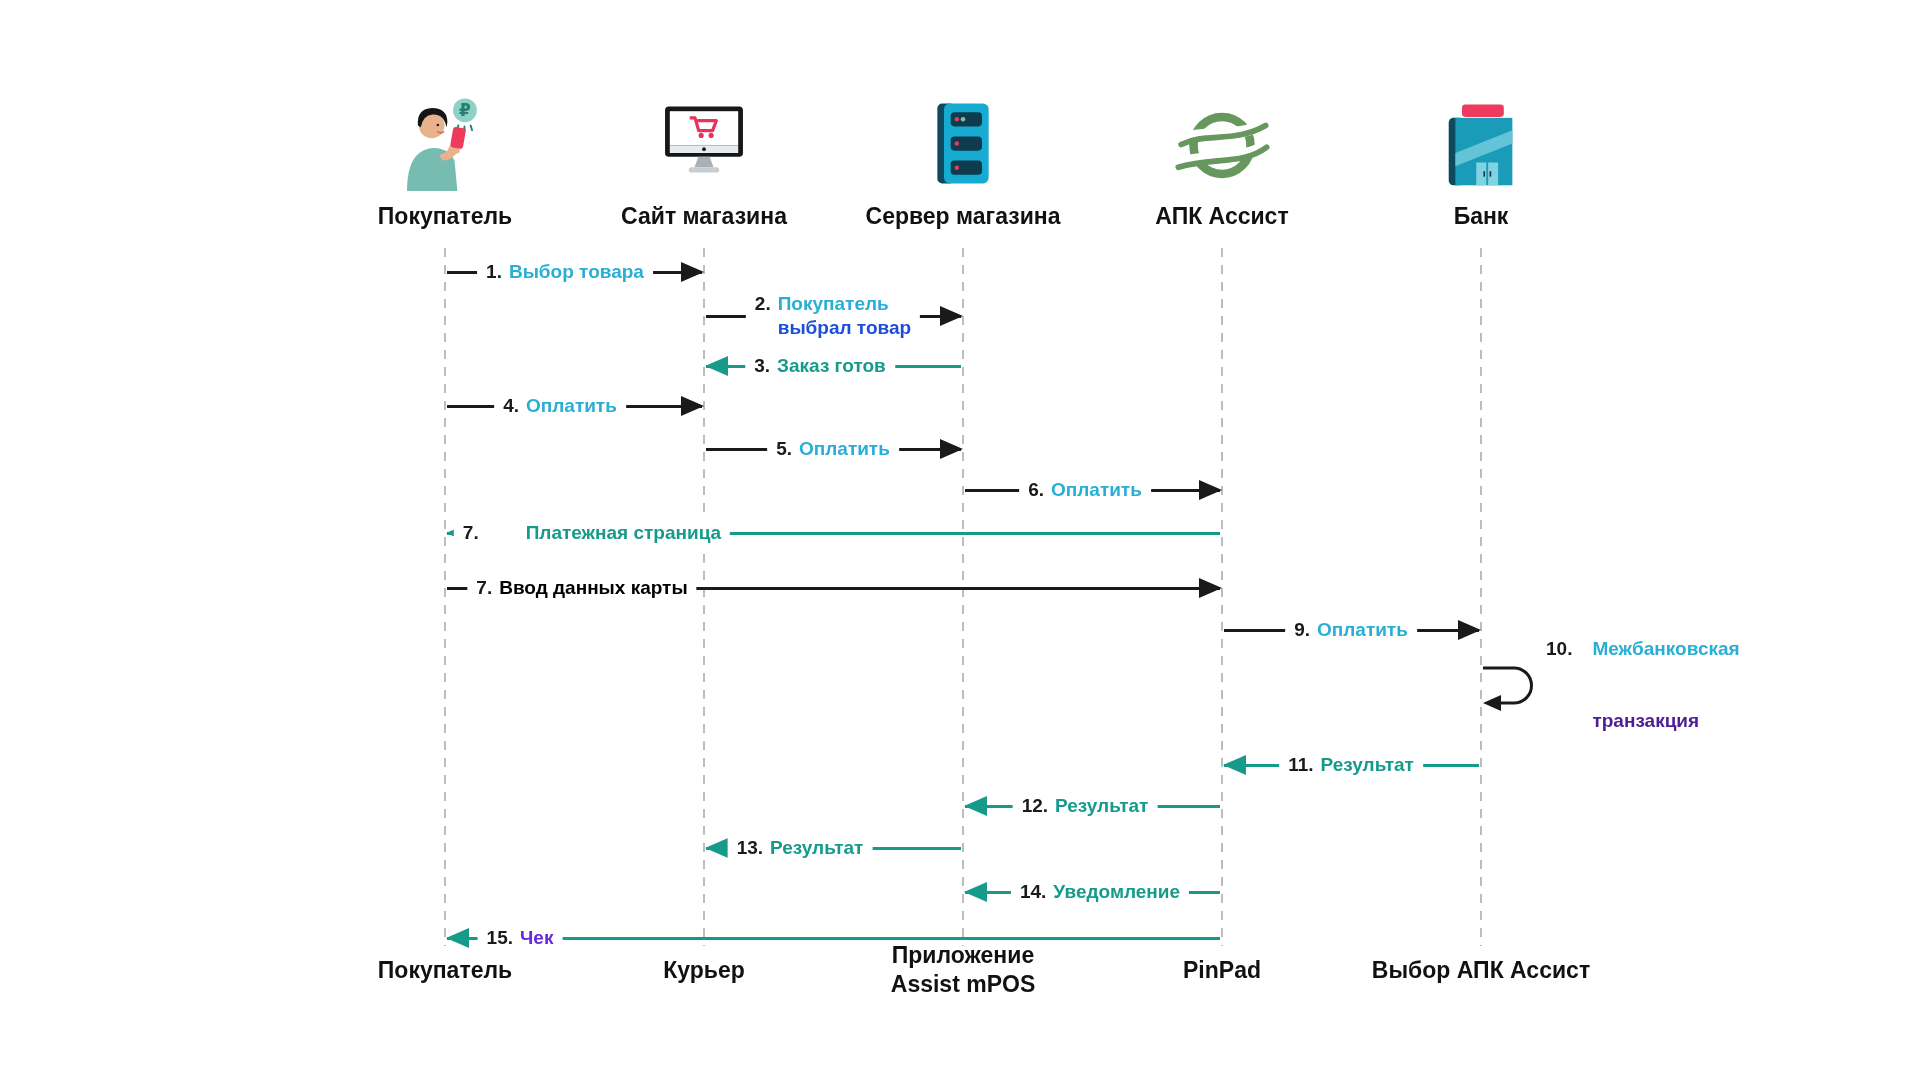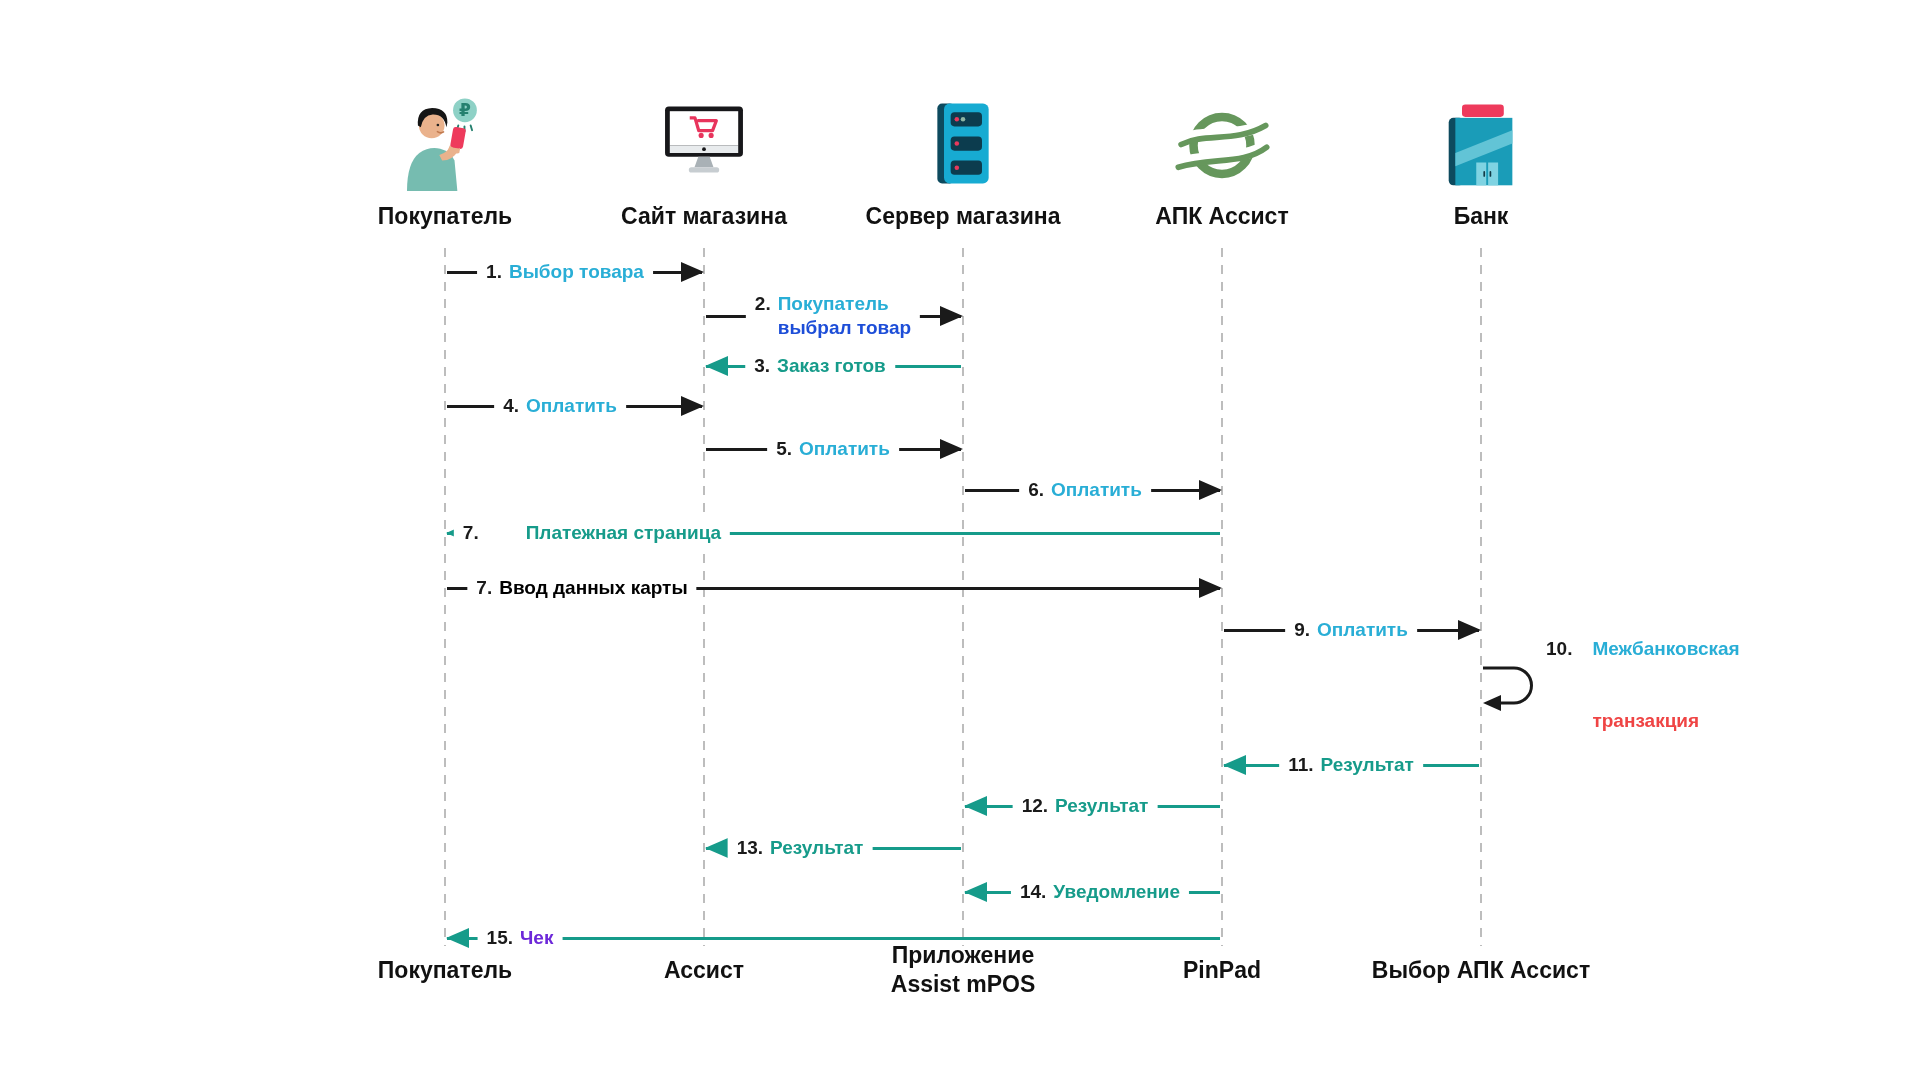--- a/index.html
+++ b/index.html
@@ -66,21 +66,21 @@
   <path d="M35,23 h5.5 l4,13.5 h14.5 l4,-10.5 h-20" fill="none" stroke="#e8345c" stroke-width="3.4" stroke-linejoin="round"></path>
   <circle cx="47" cy="41.5" r="2.7" fill="#e8345c"></circle>
   <circle cx="57.5" cy="41.5" r="2.7" fill="#e8345c"></circle>
   <polygon points="44,64 56,64 60,75 40,75" fill="#a9b1b6"></polygon>
   <rect x="34" y="75" width="32" height="5.5" rx="2.7" fill="#c7cdd1"></rect>
 </svg>
       </div>
     <div class="actor-top-label" style="left: 704px;">Сайт магазина</div>
     <div class="lifeline" style="left: 703px;"></div>
     <div class="actor-bottom-label" style="left: 704px;">
-        <div>Ассист</div>
+        <div>Курьер</div>
       </div>
   </div>
 
   <div class="actor">
     <div class="actor-icon" style="left: 913px;">
         <svg viewBox="0 0 100 100">
   <rect x="23" y="8" width="18" height="84" rx="5" fill="#0d4a5e"></rect>
   <rect x="30" y="8" width="47" height="84" rx="6" fill="#17abd2"></rect>
   <rect x="37" y="17" width="33" height="15" rx="4" fill="#0c3c4e"></rect>
   <rect x="37" y="42.5" width="33" height="15" rx="4" fill="#0c3c4e"></rect>
@@ -221,21 +221,21 @@
       <span class="msg-num">9.</span>
       <span class="msg-text" style="color: rgb(41, 174, 214);">Оплатить</span>
     </div>
   </div>
 
   <div class="msg">
 
     <div class="msg-label left" style="left: 1537px; top: 685px; gap: 20px;">
       <span class="msg-num">10.</span>
       <span class="msg-text" style="color: rgb(41, 174, 214);">Межбанковская</span>
-    <span class="msg-text2" style="color: #ef4444; margin-top: 28px;">транзакция</span>
+    <span class="msg-text2" style="color: #4c1d95; margin-top: 28px;">транзакция</span>
       </div>
   <svg class="self-loop" width="70" height="50" style="left: 1481px; top: 664px;">
         <path d="M2,4 H33 A17.5,17.5 0 0 1 33,39 H20" fill="none" stroke="#1a1a1a" stroke-width="3"></path>
       <polygon points="20,31 20,47 2,39" fill="#1a1a1a"></polygon>
       </svg>
     </div>
 
   <div class="msg">
     <div class="msg-line" style="left: 1224px; width: 255px; top: 763.5px; background: rgb(22, 155, 138);"></div>
     <div class="msg-arrow" style="top: 755px; left: 1223px; border-right: 23px solid rgb(22, 155, 138);"></div>

